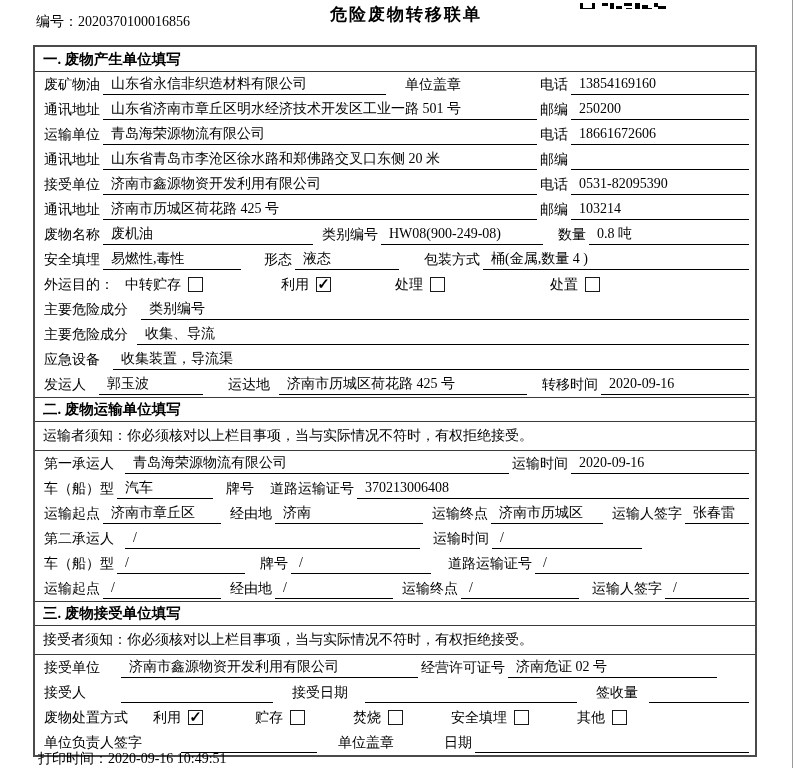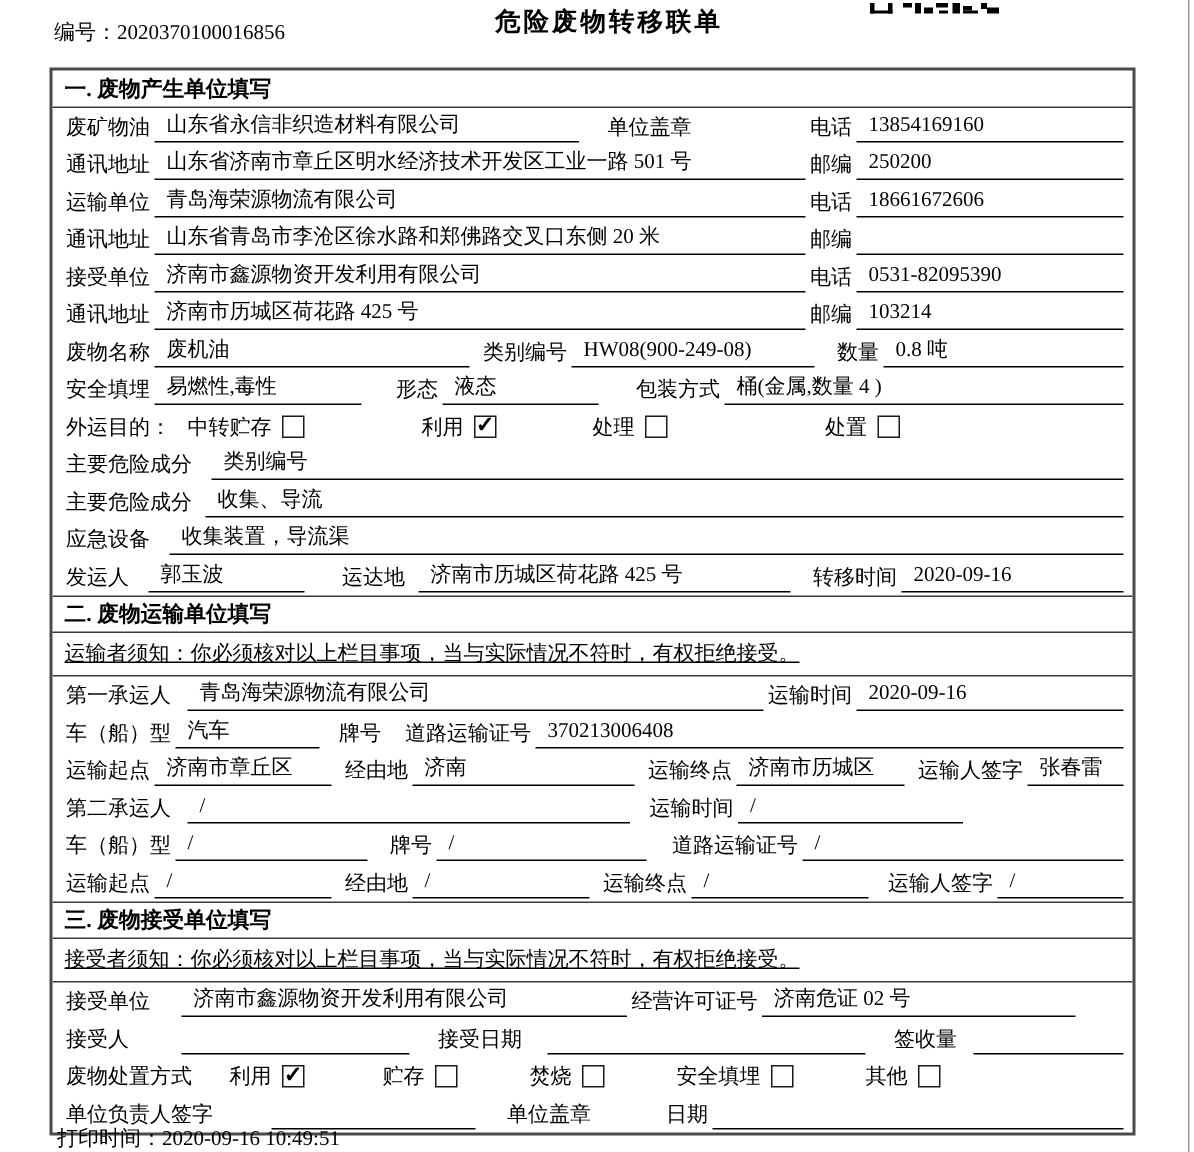--- a/index.html
+++ b/index.html
@@ -16,21 +16,21 @@
     position:absolute;left:33px;top:45px;width:724px;
     border:2px solid #4a4a4a;box-sizing:border-box;background:#fff;
   }
   .sec{
     font-weight:bold;font-size:14.5px;height:25px;display:flex;align-items:center;
     padding:0 8px;border-bottom:1.5px solid #3a3a3a;box-sizing:border-box;
   }
   .sec.mid{border-top:1.5px solid #3a3a3a;}
   .notice{
     height:29px;display:flex;align-items:center;padding:0 8px;
-    border-bottom:1.5px solid #3a3a3a;box-sizing:border-box;white-space:nowrap;text-decoration:underline;
+    border-bottom:1.5px solid #3a3a3a;box-sizing:border-box;white-space:nowrap;
   }
   .row{display:flex;align-items:center;height:25px;padding:0 6px;box-sizing:border-box;}
   .lbl{white-space:nowrap;padding:0 3px;flex-shrink:0;}
   .val{
     border-bottom:1px solid #000;white-space:nowrap;overflow:hidden;
     height:21px;line-height:20px;padding:0 8px;box-sizing:border-box;flex-shrink:0;
   }
   .vflex{flex:1 1 auto;}
   .c{text-align:left;}
   .spacer{flex:1 1 auto;}

